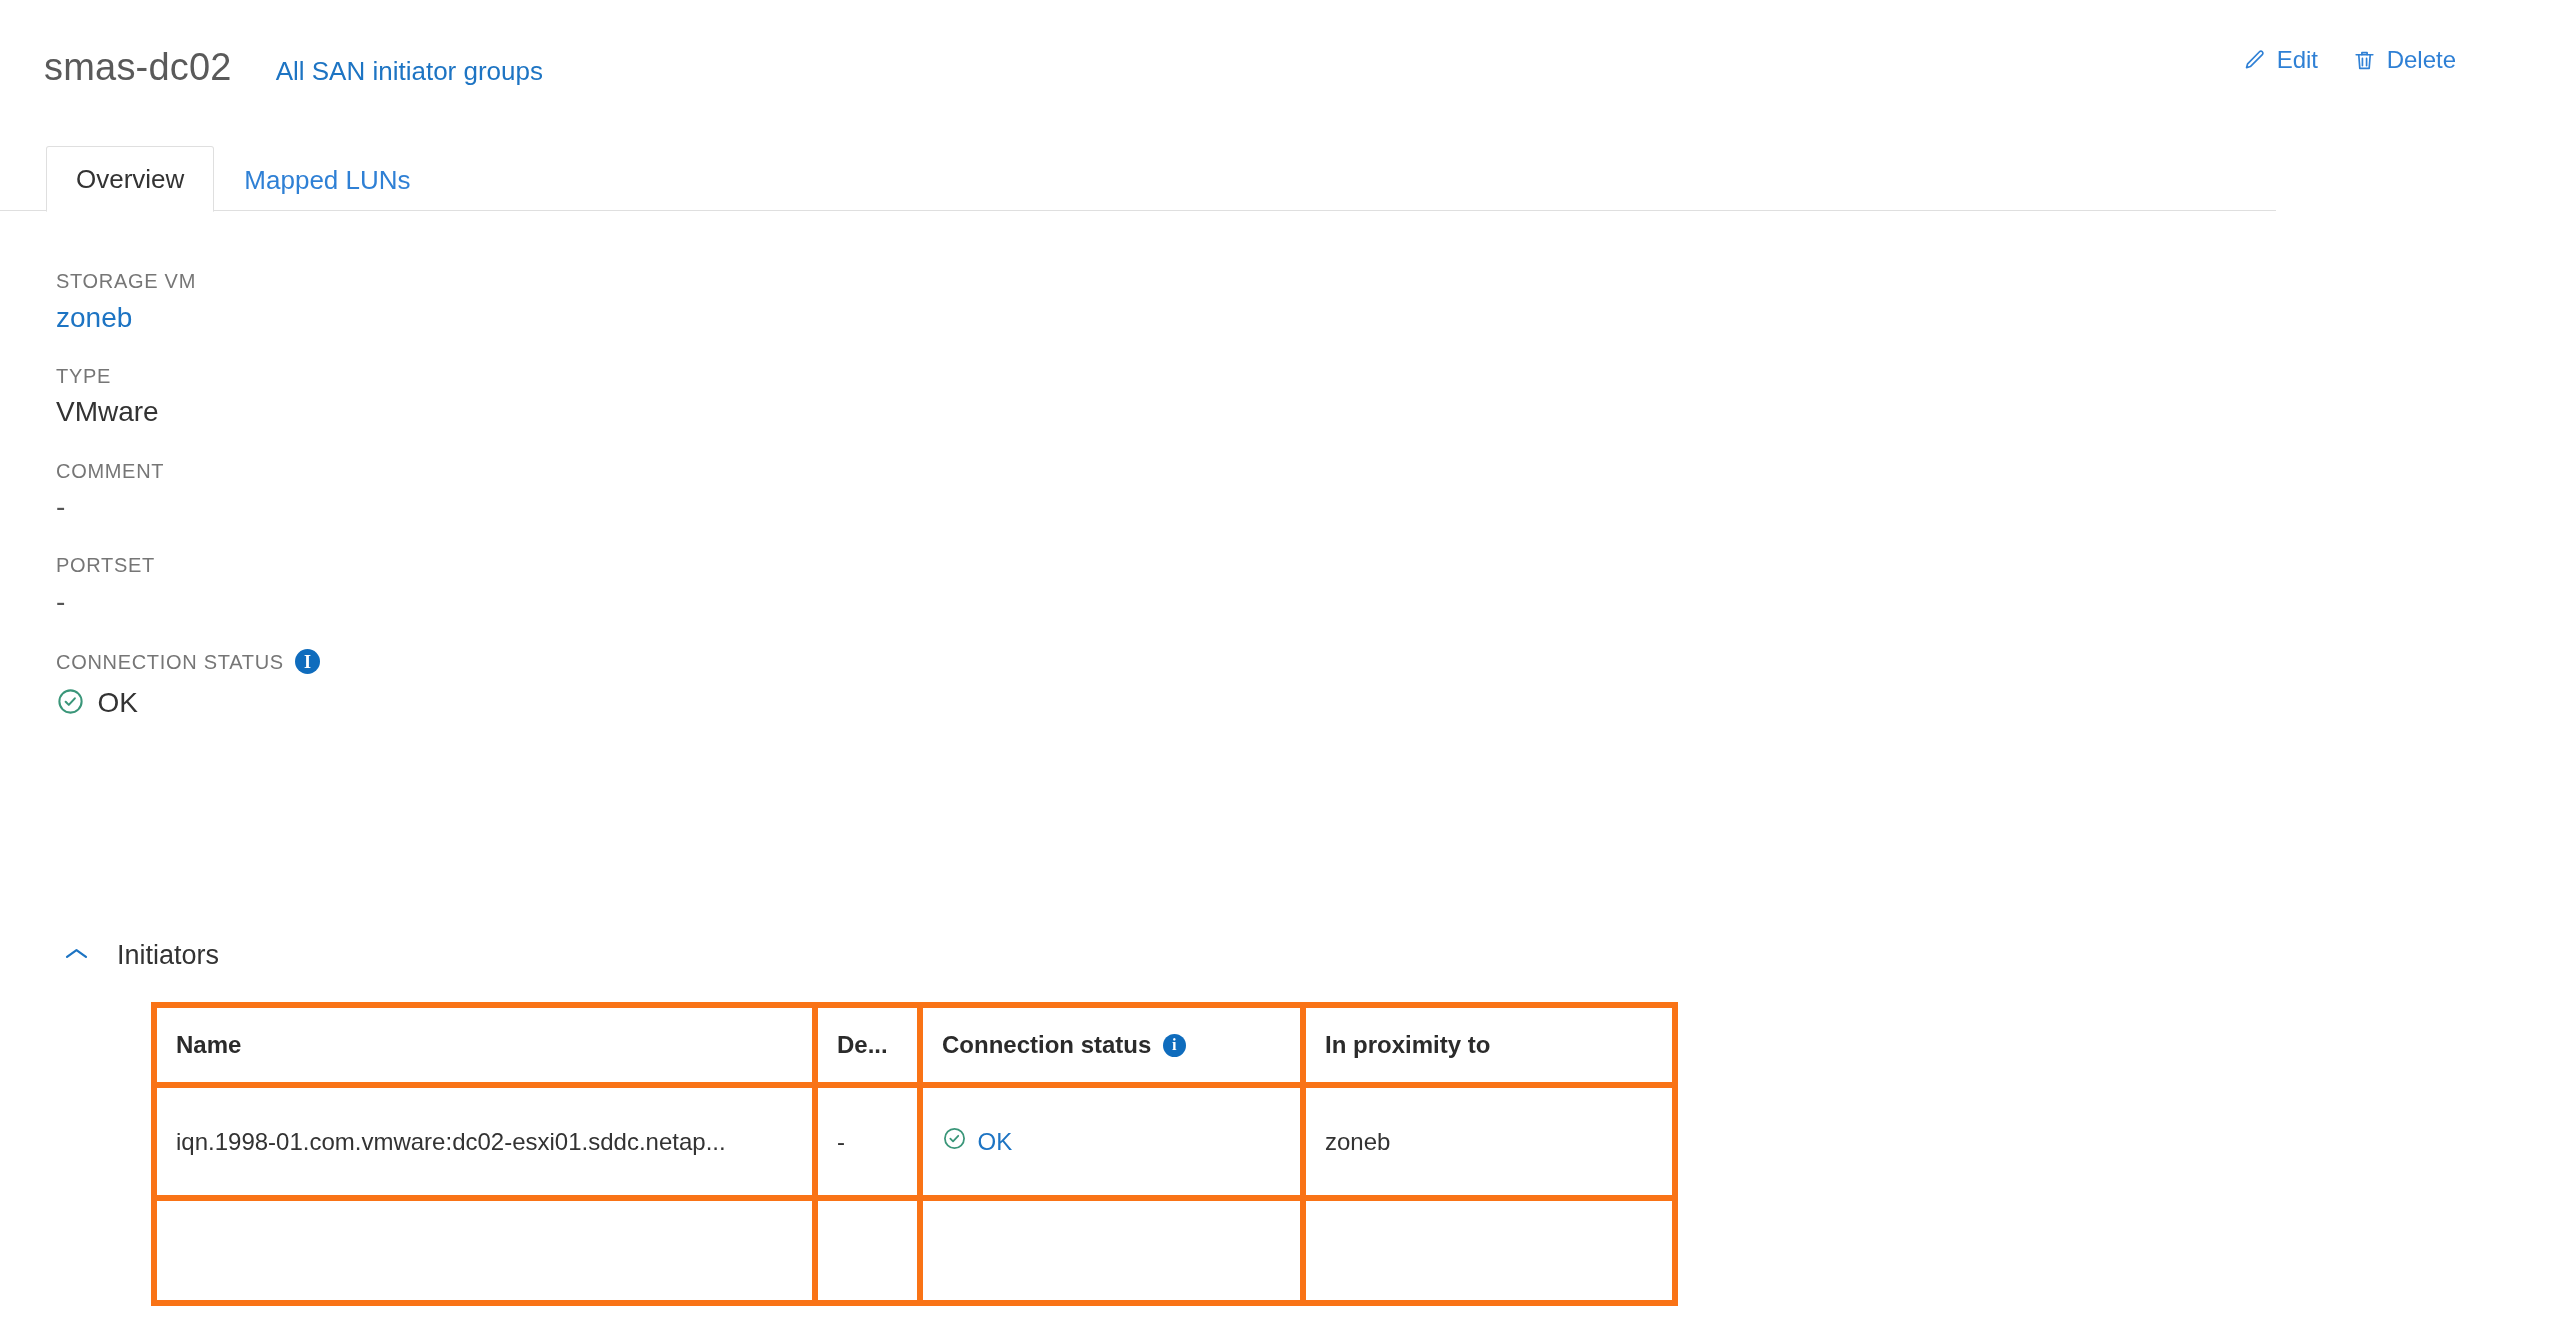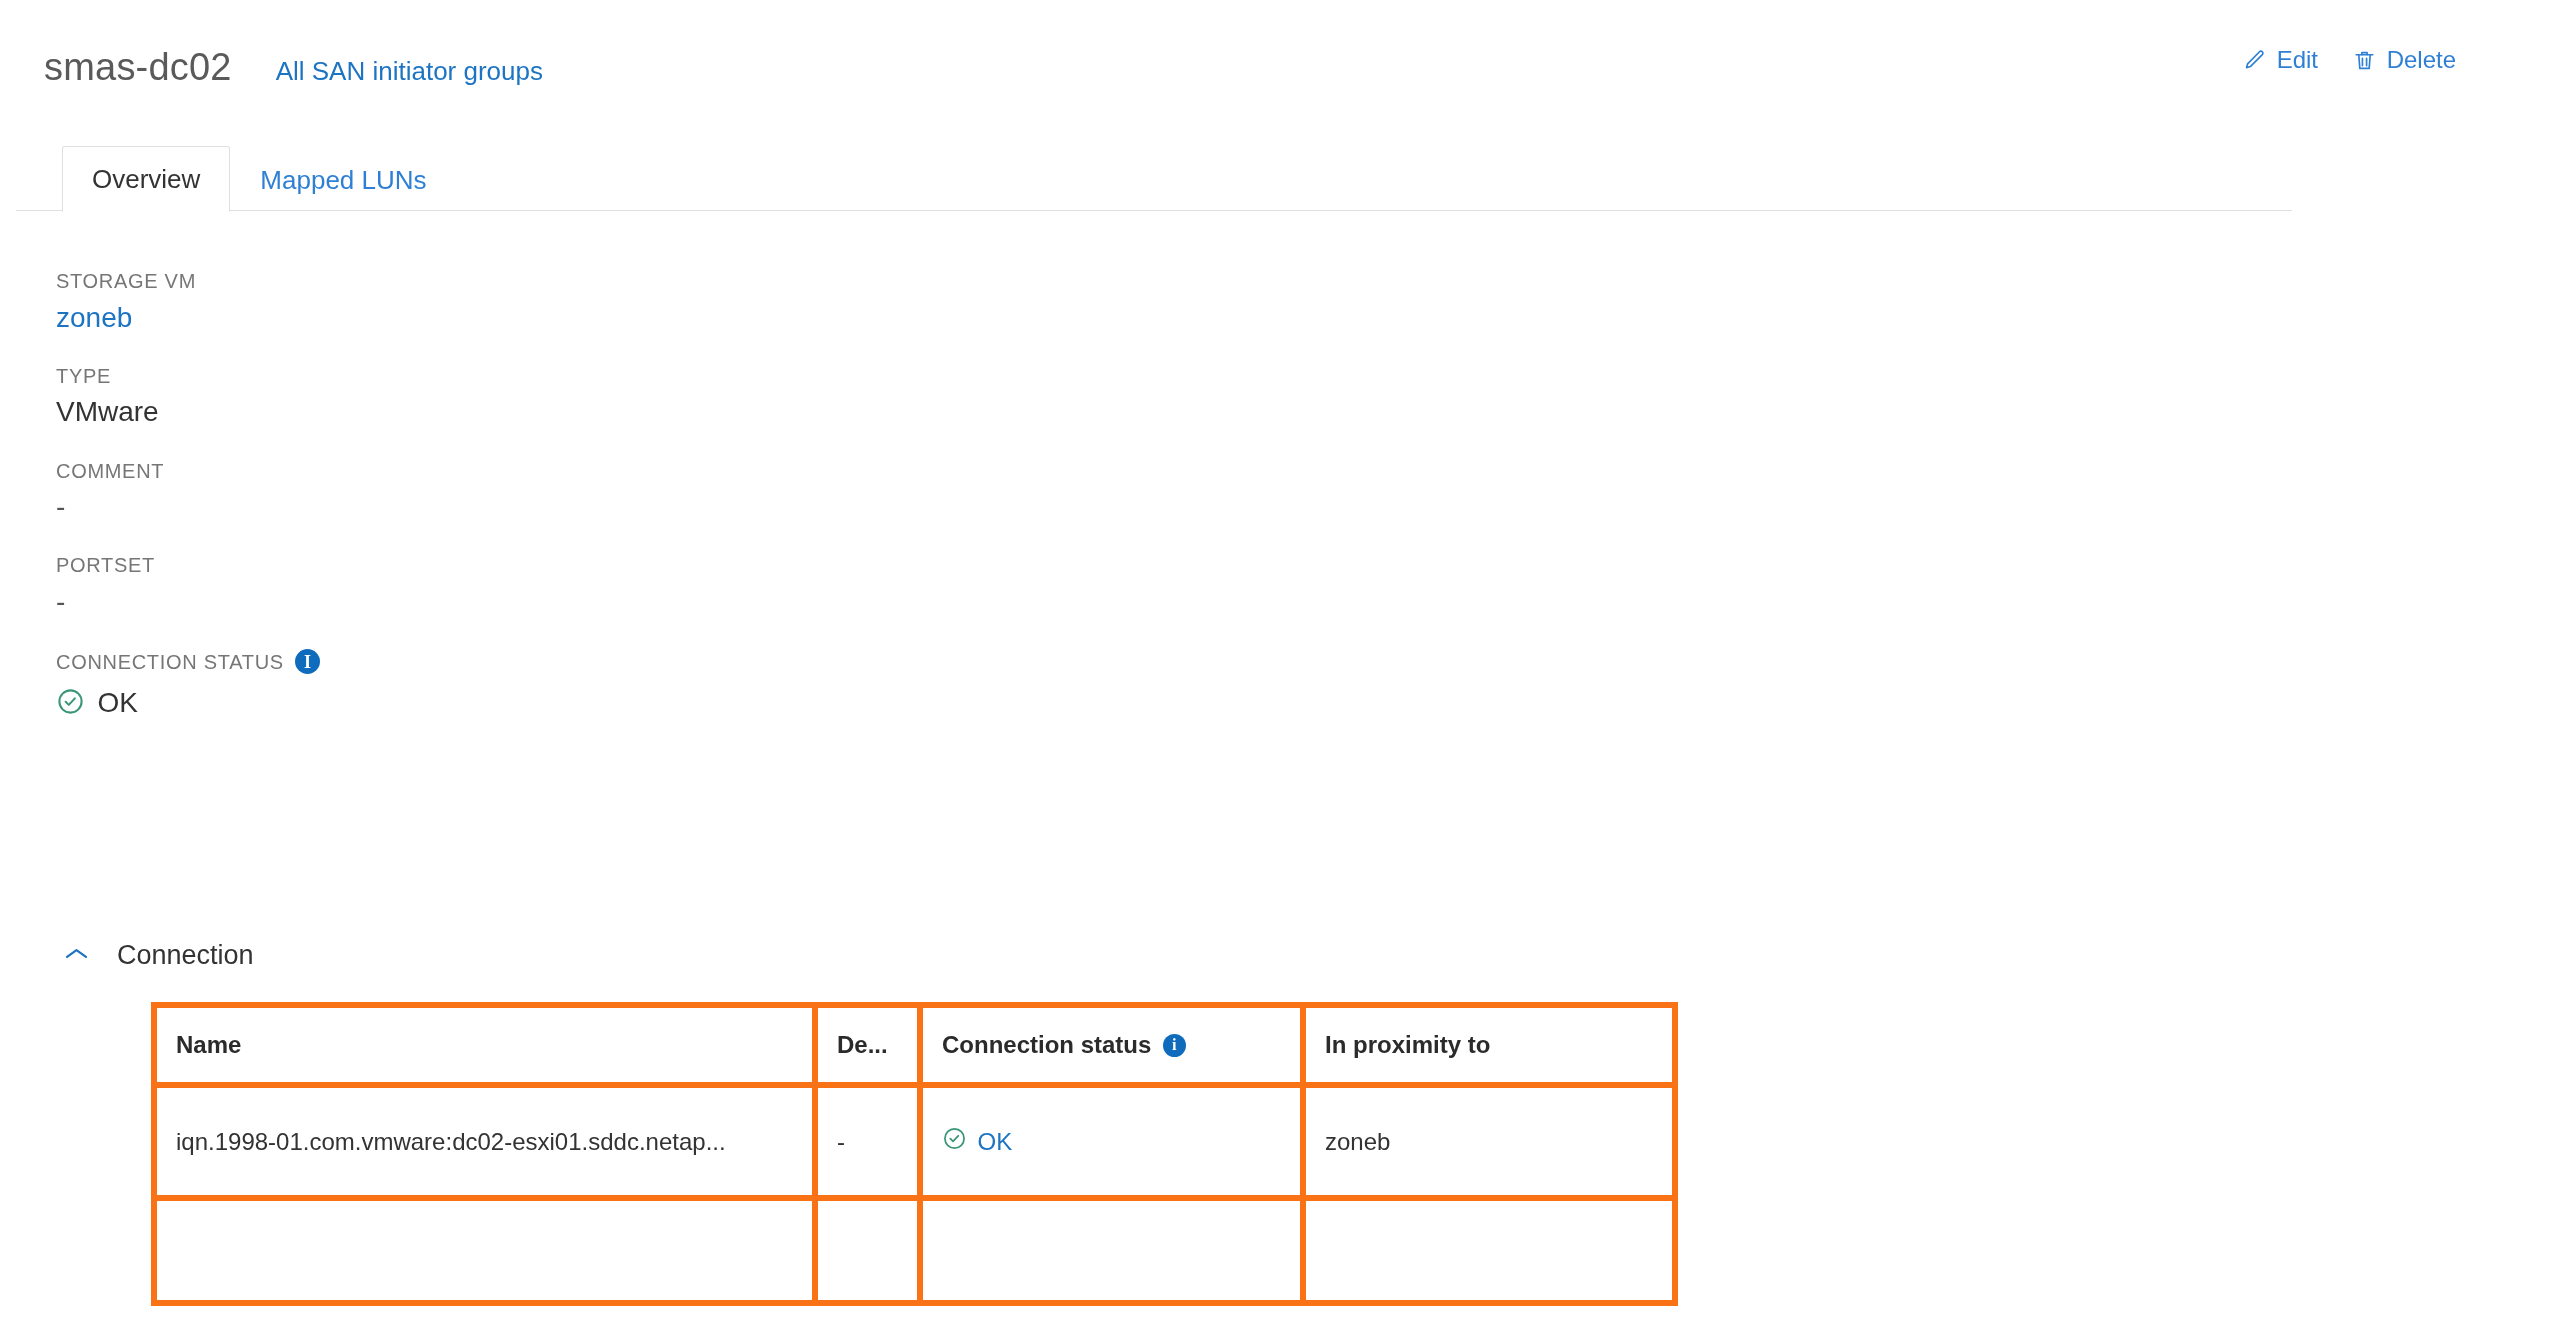--- a/index.html
+++ b/index.html
@@ -61,21 +61,21 @@
     color: #2f80d5;
     font-size: 24px;
     cursor: pointer;
     white-space: nowrap;
   }
   .action-btn svg { display: block; }
 
   
   .tab-strip {
     position: absolute;
-    left: 16px;
+    left: 0;
     top: 134px;
     width: 2276px;
     height: 77px;
     border-bottom: 1.9px solid #dfdfdf;
     box-sizing: border-box;
     text-decoration: underline;
   }
   .tab-strip-inner {
     position: absolute;
     left: 46px;
@@ -321,21 +321,21 @@
   </div>
 
 </div>
 
 <div class="section-header">
   <span>
     <svg width="27" height="17" viewBox="0 0 28 18" fill="none" stroke="#1d74c3" stroke-width="2.4" stroke-linecap="round" stroke-linejoin="round">
       <path d="M4 12.5L14 5.5l10 7"></path>
     </svg>
   </span>
-  <span class="section-title">Connection</span>
+  <span class="section-title">Initiators</span>
 </div>
 
 <div class="table-wrap">
   <table class="initiators">
     <colgroup>
       <col class="col-name">
         <col class="col-desc">
         <col class="col-status">
         <col class="col-prox">
     </colgroup>

